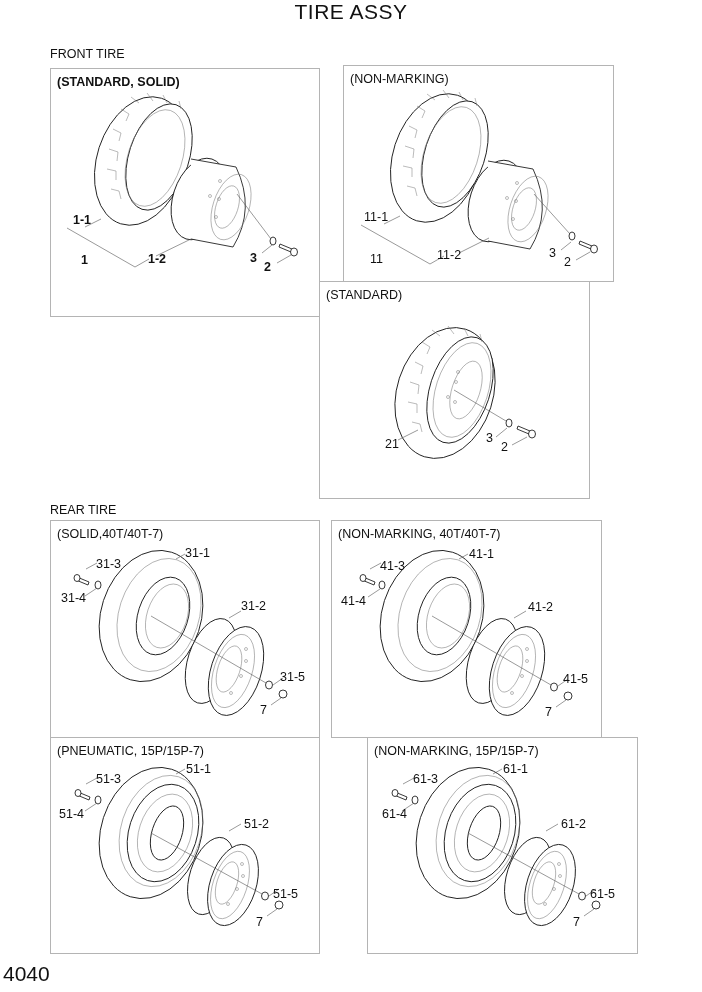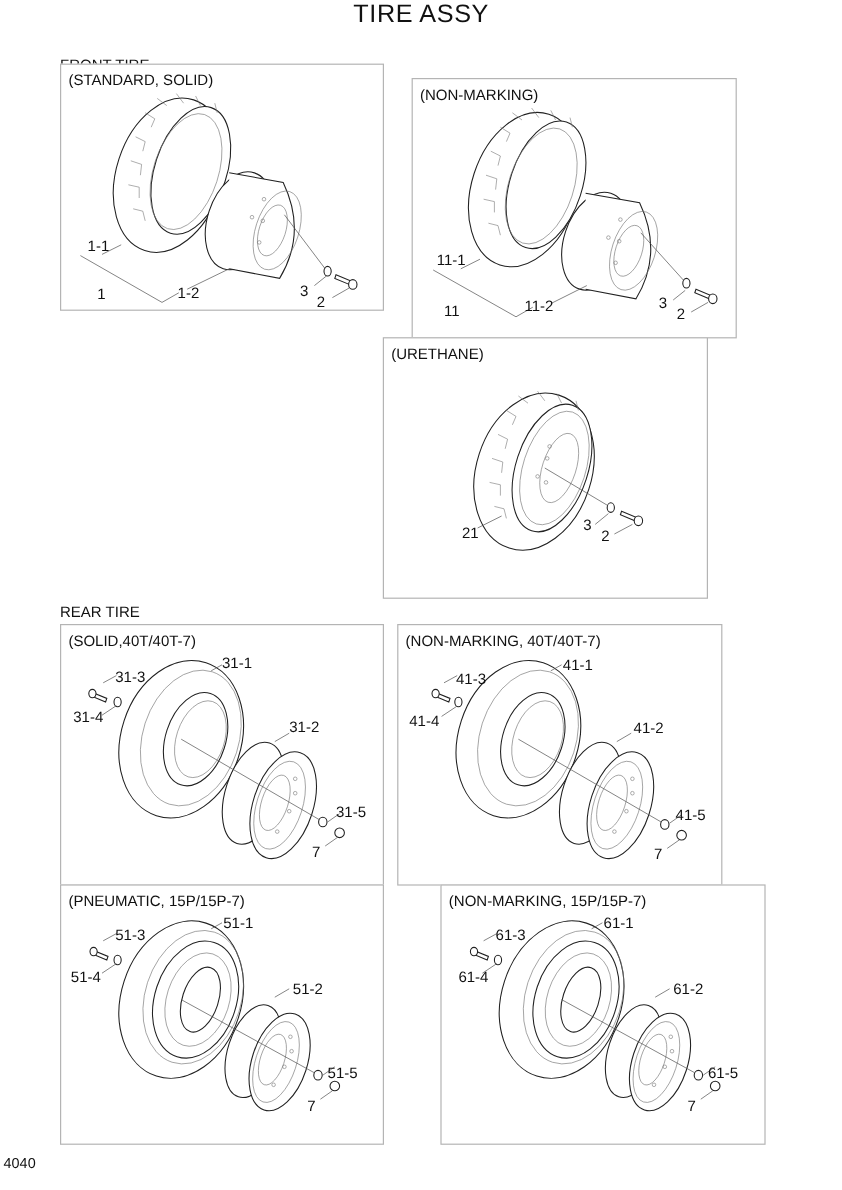--- a/index.html
+++ b/index.html
@@ -5,33 +5,33 @@
     html, body { margin: 0; padding: 0; background: #ffffff; }
     body { width: 702px; height: 992px; position: relative; overflow: hidden;
            font-family: "Liberation Sans", "DejaVu Sans", sans-serif; color: #111; }
     .title { position: absolute; left: 0; width: 702px; top: 0; text-align: center;
              font-size: 21px; letter-spacing: 0.5px; }
     .section-label { position: absolute; font-size: 12.5px; }
     .panel { position: absolute; box-sizing: border-box; border: 1px solid #b4b4b4; background: #fff; }
     .panel-caption { position: absolute; left: 6px; top: 6px; font-size: 12.5px; white-space: nowrap; }
     .panel svg { position: absolute; left: 0; top: 0; }
     .callout { font-family: "Liberation Sans", sans-serif; font-size: 12.5px; fill: #111; }
-    .page-num { position: absolute; left: 3px; top: 962px; font-size: 12px; }
+    .page-num { position: absolute; left: 3px; top: 962px; font-size: 21px; }
     .ln { stroke: #555; stroke-width: 0.6; fill: none; }
     .ol { stroke: #222; stroke-width: 0.9; fill: #fff; }
     .thin { stroke: #777; stroke-width: 0.5; fill: none; }
   </style>
 </head>
 <body>
 
 <div class="title">TIRE ASSY</div>
 
 <div class="section-label" style="left:50px; top:47px;text-align:right;">FRONT TIRE</div>
 
-<div class="panel" style="left:50px; top:53px; width:270px; height:206px;">
+<div class="panel" style="left:50px; top:68px; width:270px; height:249px;font-weight:bold;">
   <div class="panel-caption">(STANDARD, SOLID)</div>
   <svg width="270" height="217">
     <g>
       <ellipse class="ol" cx="90" cy="92" rx="44" ry="66" transform="rotate(18 90 92)"></ellipse>
       <ellipse class="ol" cx="108" cy="88" rx="30" ry="55" transform="rotate(18 108 88)"></ellipse>
       <ellipse class="thin" cx="104" cy="89" rx="27" ry="50" transform="rotate(18 104 89)"></ellipse>
       <path class="thin" d="M62 60 l8 4 l-2 8 M58 80 l9 3 l-1 9 M56 100 l9 2 l0 9 M60 120 l8 2 l2 8 M70 40 l8 5 l-3 7 M80 28 l8 6 M96 24 l6 8 M112 26 l4 8 M128 32 l2 8"></path>
     </g>
     <g>
       <ellipse class="ol" cx="148" cy="130" rx="26" ry="42" transform="rotate(18 148 130)"></ellipse>
@@ -100,21 +100,21 @@
     <line class="ln" x1="232" y1="194" x2="246" y2="186"></line>
     <text class="callout" x="20" y="155">11-1</text>
     <text class="callout" x="26" y="197">11</text>
     <text class="callout" x="93" y="193">11-2</text>
     <text class="callout" x="205" y="191">3</text>
     <text class="callout" x="220" y="200">2</text>
   </svg>
 </div>
 
 <div class="panel" style="left:319px; top:281px; width:271px; height:218px;">
-  <div class="panel-caption">(URETHANE)</div>
+  <div class="panel-caption">(STANDARD)</div>
   <svg width="271" height="218">
     <g>
       <ellipse class="ol" cx="125" cy="111" rx="48" ry="67" transform="rotate(18 125 111)"></ellipse>
       <ellipse class="ol" cx="140" cy="108" rx="30" ry="55" transform="rotate(18 140 108)"></ellipse>
       <ellipse class="thin" cx="142" cy="108" rx="26" ry="49" transform="rotate(18 142 108)"></ellipse>
       <ellipse class="thin" cx="146" cy="108" rx="14" ry="30" transform="rotate(18 146 108)"></ellipse>
       <path class="thin" d="M95 80 l8 4 l-2 8 M90 100 l9 3 l-1 9 M88 120 l9 2 l0 9 M92 140 l8 2 l2 8 M102 60 l8 5 l-3 7 M112 48 l8 6 M128 44 l6 8 M144 46 l4 8 M160 52 l2 8"></path>
       <circle class="thin" cx="138" cy="90" r="1.5"></circle>
         <circle class="thin" cx="136" cy="100" r="1.5"></circle>
         <circle class="thin" cx="128" cy="115" r="1.5"></circle>

